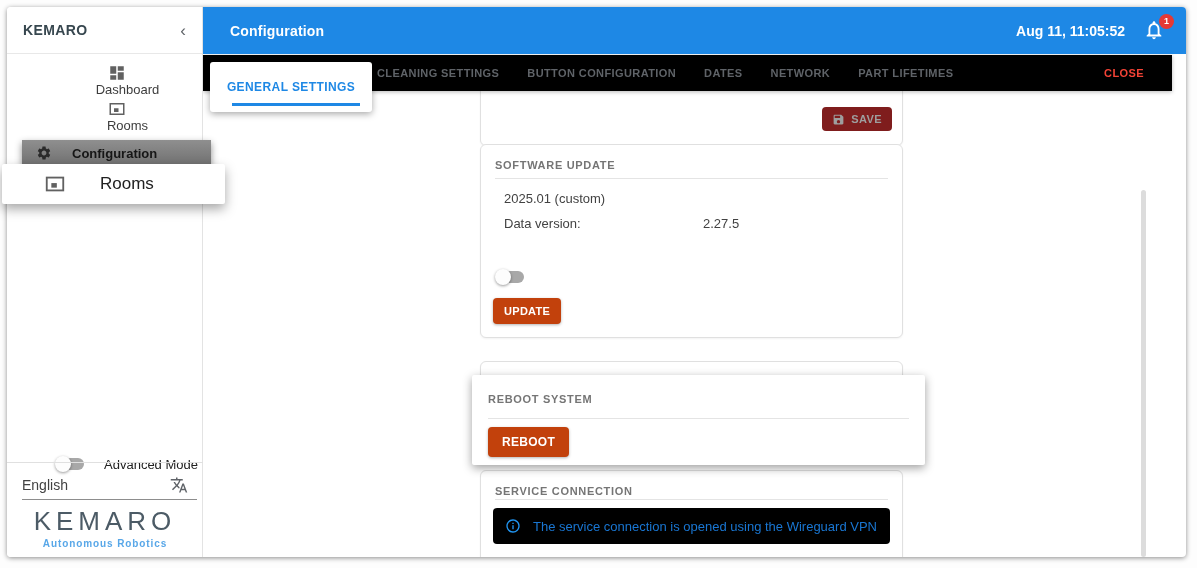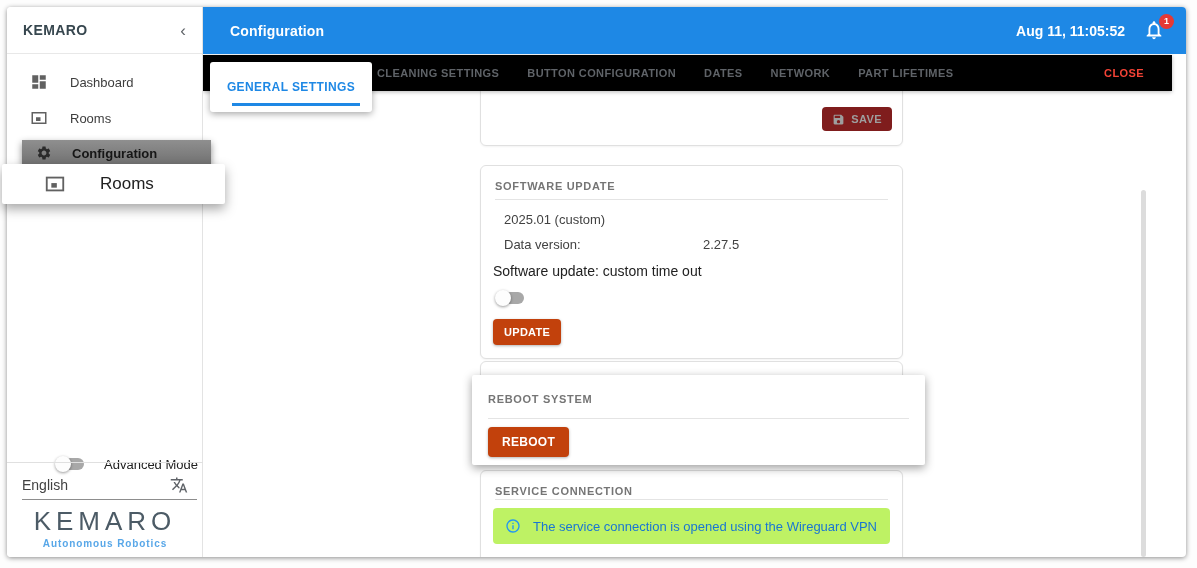--- a/index.html
+++ b/index.html
@@ -11,21 +11,21 @@
          border-radius:4px; box-shadow:0 1px 5px rgba(0,0,0,.45); overflow:hidden; }
 
   
   .sidebar { position:absolute; left:0; top:0; bottom:0; width:196px; background:#fff;
              border-right:1px solid #e3e3e3; z-index:9; }
   .sb-header { position:absolute; left:0; top:0; width:100%; height:47px; border-bottom:1px solid #e8e8e8;
                display:flex; align-items:center; justify-content:space-between; padding:0 16px; }
   .brand { font-size:14px; font-weight:bold; color:#37474f; letter-spacing:.4px; }
   .collapse { font-size:17px; color:#5f6368; cursor:pointer; line-height:1; }
   .nav-item { position:absolute; left:0; width:196px; height:36px; display:flex; align-items:center;
-              padding-left:23px; cursor:pointer; }
+              padding-left:23px; cursor:pointer;flex-direction:column; }
   .nav-item svg { flex:0 0 auto; }
   .nav-label { margin-left:22px; font-size:13px; color:#3d3d3d; }
   .nav-sel { position:absolute; left:15px; top:133px; width:189px; height:26px;
              background:linear-gradient(#8f8f8f,#707070); box-shadow:0 3px 7px rgba(0,0,0,.45);
              display:flex; align-items:center; padding-left:14px; cursor:pointer; z-index:3; }
   .nav-sel .nav-label { margin-left:20px; color:#161616; font-weight:bold; }
   .adv-row { position:absolute; left:0; top:442px; width:220px; height:30px; display:flex;
              align-items:center; padding-left:21px;justify-content:center; }
   .adv-row .nav-label { margin-left:20px; color:#212121; }
   .sb-div { position:absolute; left:0; top:455px; width:196px; height:1px; background:#e0e0e0; }
@@ -84,21 +84,21 @@
   .su-toggle { position:absolute; left:16px; top:126px; }
   .btn-blue { position:absolute; background:#c2410c; border:none; border-radius:4px; color:#fff;
               font-family:"Liberation Sans", sans-serif; font-weight:bold; letter-spacing:.3px;
               box-shadow:0 1px 3px rgba(0,0,0,.3); cursor:pointer; }
   .update-btn { left:12px; top:153px; height:26px; padding:0 11px; font-size:11px; }
 
   .reboot-overlay { position:absolute; left:465px; top:368px; width:453px; height:90px; background:#fff;
                     border-radius:2px; box-shadow:0 3px 10px rgba(0,0,0,.38); z-index:5; }
   .reboot-btn { left:16px; top:52px; height:30px; padding:0 14px; font-size:12px; }
 
-  .info-box { position:absolute; left:12px; top:37px; width:397px; height:36px; background:#bef264;
+  .info-box { position:absolute; left:12px; top:37px; width:397px; height:36px; background:#000000;
               border-radius:4px; display:flex; align-items:center; padding-left:12px; gap:12px; }
   .info-text { font-size:13px; color:#1976d2; }
 
   .scroll-thumb { position:absolute; left:1134px; top:183px; width:5px; height:367px; background:#dcdcdc;
                   border-radius:3px; z-index:4; cursor:pointer; }
 
   
   .rooms-overlay { position:absolute; left:2px; top:164px; width:223px; height:40px; background:#fff;
                    border-radius:2px; box-shadow:0 5px 12px rgba(0,0,0,.35); z-index:50;
                    display:flex; align-items:center; padding-left:42px; cursor:pointer; }
@@ -189,31 +189,30 @@
 
     <div class="card" style="top:60px; height:79px; z-index:1;">
       <div class="save-btn">
         <svg width="13" height="13" viewBox="0 0 24 24">
           <path fill="#9e9e9e" d="M17 3H5c-1.11 0-2 .9-2 2v14c0 1.1.89 2 2 2h14c1.1 0 2-.9 2-2V7l-4-4zm-5 16c-1.66 0-3-1.34-3-3s1.34-3 3-3 3 1.34 3 3-1.34 3-3 3zm3-10H5V5h10v4z"></path>
         </svg>
         <span>SAVE</span>
       </div>
     </div>
 
-    <div class="card" style="top:158px; height:194px; z-index:1;">
+    <div class="card" style="top:137px; height:194px; z-index:1;">
       <div class="card-title">SOFTWARE UPDATE</div>
       <div class="card-divider" style="top:33px;"></div>
       <div class="kv-row" style="top:46px;">
         <span class="kv-value">2025.01 (custom)</span>
       </div>
       <div class="kv-row" style="top:71px;">
         <span class="kv-label">Data version:</span>
         <span class="kv-value">2.27.5</span>
       </div>
-      <div class="toggle-caption">Software update: custom time out</div>
       <div class="toggle su-toggle">
           <div class="knob"></div>
         </div>
       <button class="btn-blue update-btn">UPDATE</button>
     </div>
 
     <div class="card" style="top:354px; height:97px; z-index:1;"></div>
     <div class="reboot-overlay">
       <div class="card-title" style="left:16px; top:18px;">REBOOT SYSTEM</div>
       <div class="card-divider" style="left:16px; right:16px; top:43px;"></div>

